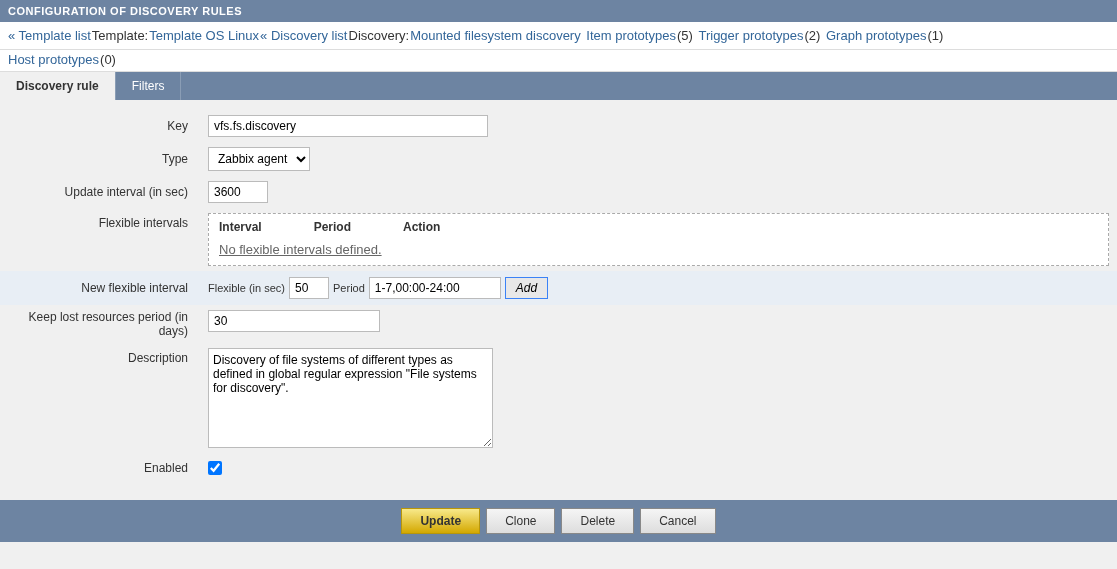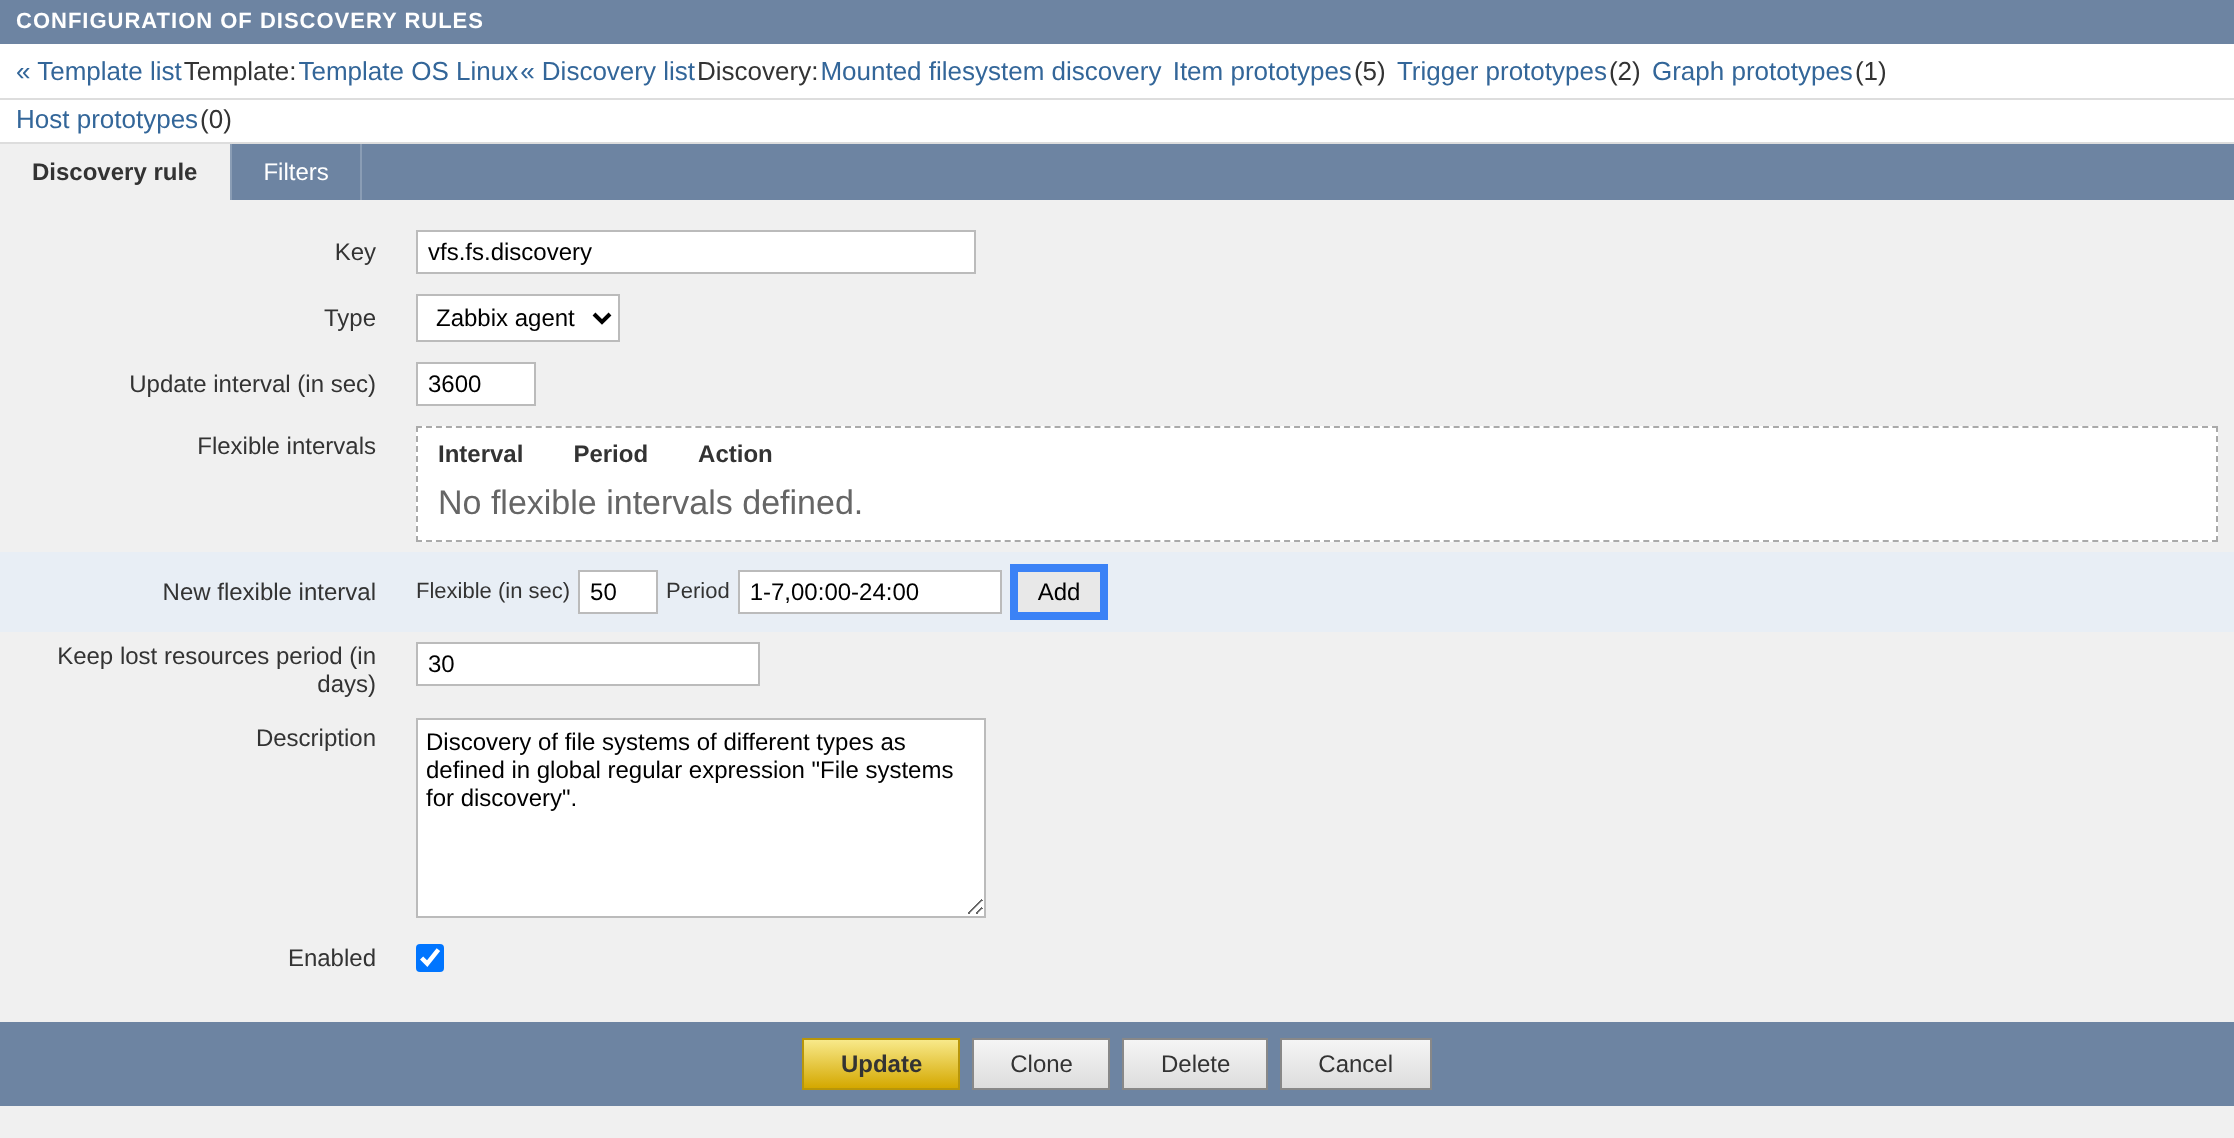--- a/index.html
+++ b/index.html
@@ -94,47 +94,49 @@
 
     .flexible-table {
       border: 1px dashed #aaa;
       padding: 6px 10px;
       min-width: 280px;
       background: white;
     }
 
     .flexible-table .col-headers {
       display: flex;
-      gap: 25px;
+      gap: 52px;
       font-weight: bold;
       margin-bottom: 6px;
       font-size: 12px;
     }
 
     .flexible-table .no-data {
       color: #666;
-      font-size: 17px;
+      font-size: 13px;
       padding: 2px 0;
+      text-decoration: underline;
     }
 
     .new-flexible-row {
       background: #e8eef5;
     }
 
     .new-flexible-row td { vertical-align: middle; }
 
     .period-input { width: 132px; }
     .interval-sec-input { width: 40px; }
 
     .add-btn {
       background: #e8e8e8;
-      border: 4px solid #3b82f6;
+      border: 1px solid #3b82f6;
       padding: 3px 10px;
       cursor: pointer;
       font-size: 12px;
+      font-style: italic;
     }
 
     textarea {
       border: 1px solid #bbb;
       width: 285px;
       height: 100px;
       padding: 4px;
       font-size: 12px;
       font-family: Arial, sans-serif;
       resize: vertical;

